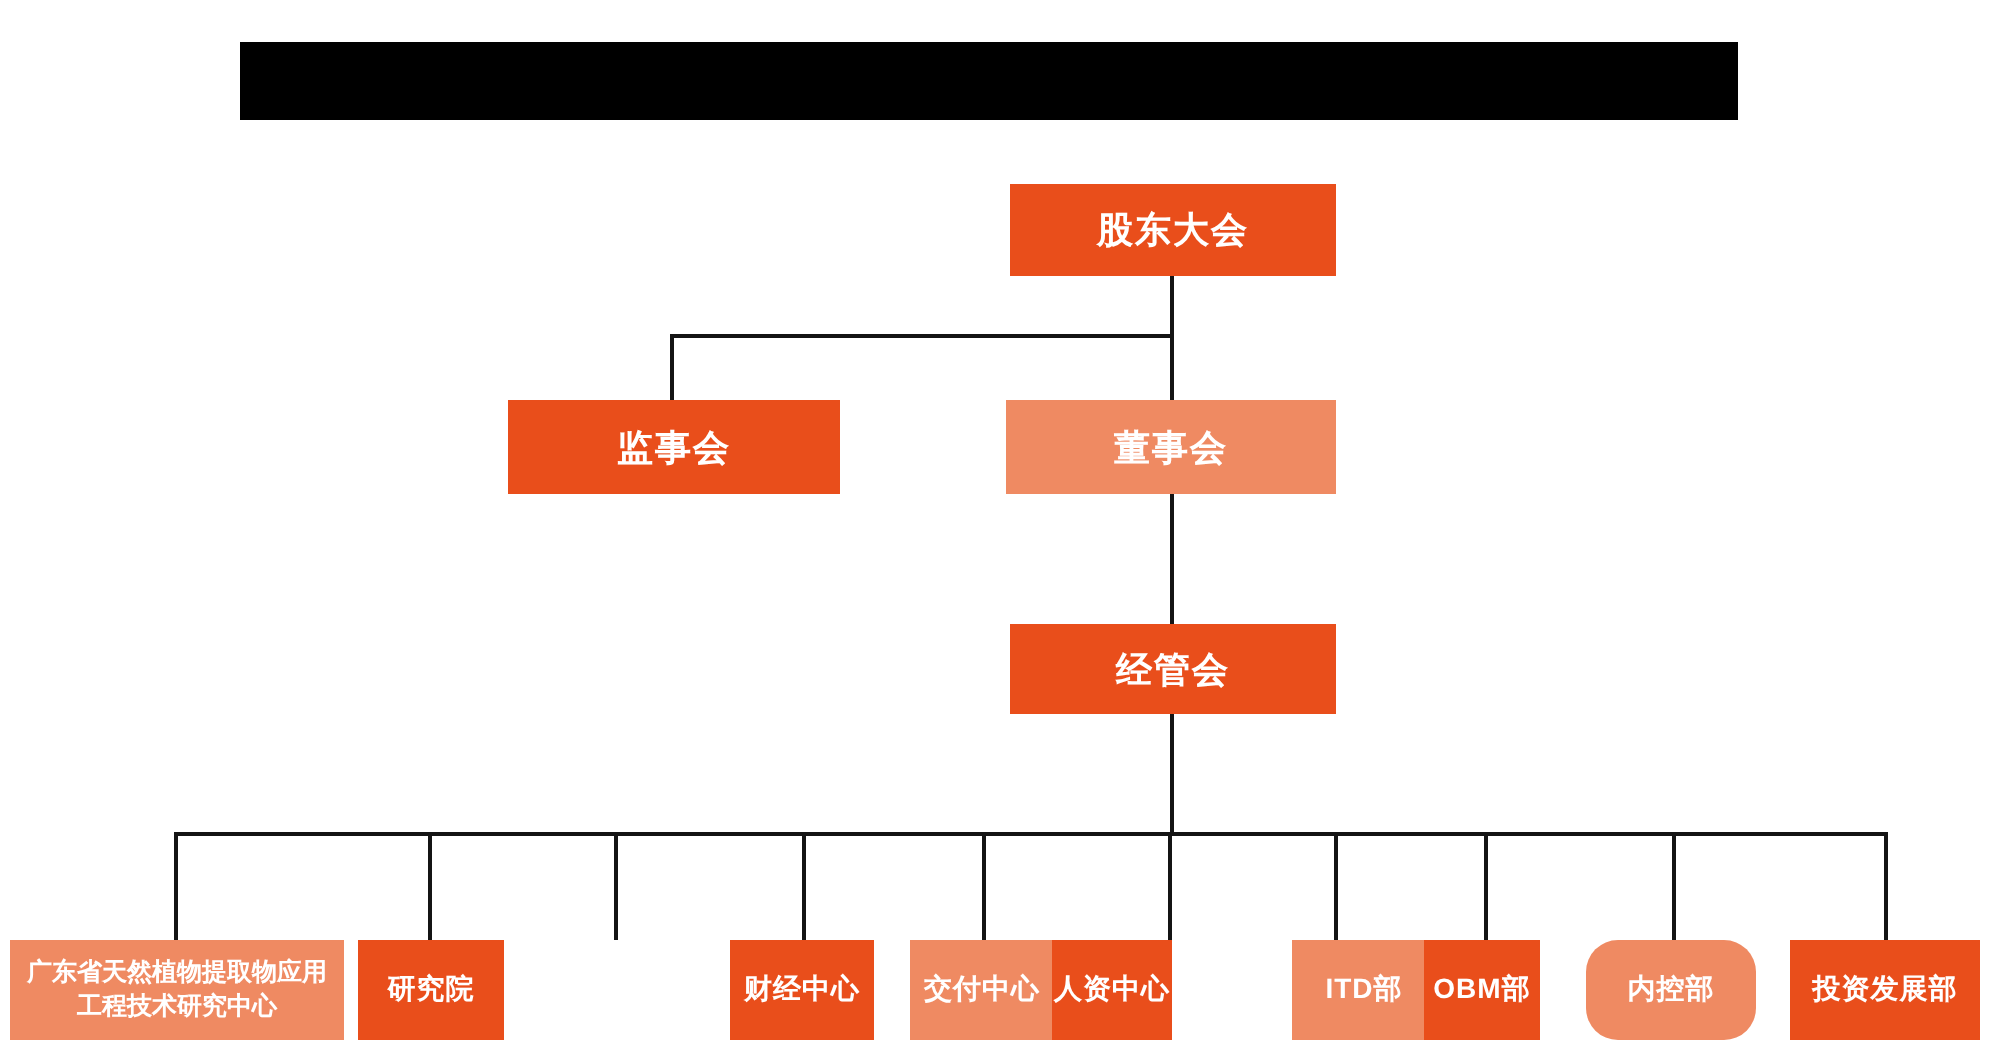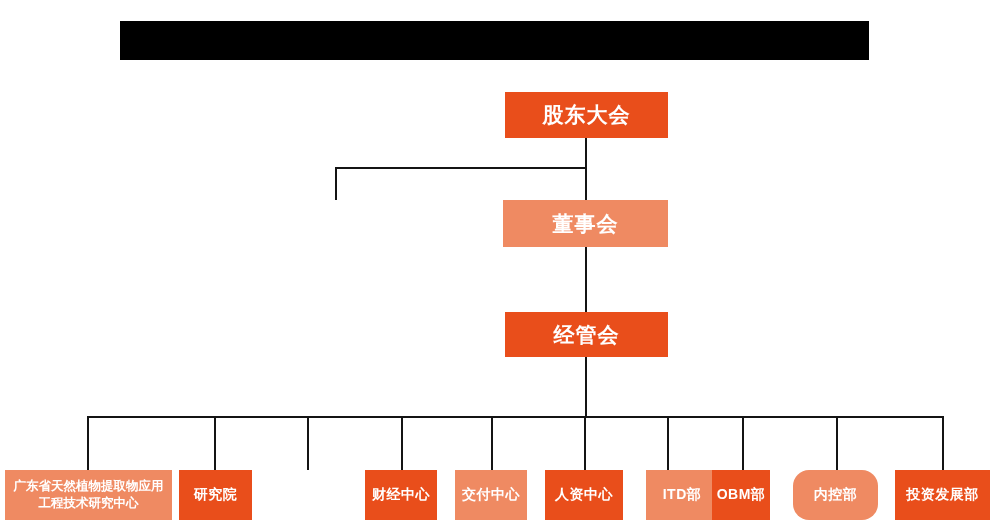--- a/index.html
+++ b/index.html
@@ -24,41 +24,41 @@
     background: var(--redaction, #000);
   }
   .node {
     position: absolute;
     display: flex;
     align-items: center;
     justify-content: center;
     text-align: center;
     color: #ffffff;
     font-weight: bold;
-    font-size: 21px;
+    font-size: 18px;
     letter-spacing: 1px;
     box-sizing: border-box;
   }
   .dark  { background: var(--dark,  #E94E1B); }
   .light { background: var(--light, #EF8A62); }
 
   
   #n-shareholders { left: 505px; top:  92px; width: 163px; height: 46px; }
   #n-supervisors  { left: 254px; top: 200px; width: 166px; height: 47px; }
   #n-directors    { left: 503px; top: 200px; width: 165px; height: 47px; }
   #n-management   { left: 505px; top: 312px; width: 163px; height: 45px; }
 
   
   .dept { top: 470px; height: 50px; font-size: 14px; letter-spacing: 0.5px; }
   #d-0 { left:   5px; width: 167px; font-size: 12.5px; line-height: 1.35; padding: 2px 4px; letter-spacing: 0; }
   #d-1 { left: 179px; width:  73px; }
   #d-2 { left: 268px; width:  80px; }
   #d-3 { left: 365px; width:  72px; }
   #d-4 { left: 455px; width:  72px; }
-  #d-5 { left: 545px; width:  78px; }
+  #d-5 { left: 526px; width:  60px; }
   #d-6 { left: 646px; width:  72px; }
   #d-7 { left: 712px; width:  58px; }
   #d-8 { left: 793px; width:  85px; border-radius: 16px; }
   #d-9 { left: 895px; width:  95px; }
 
   
   .line {
     position: absolute;
     background: var(--line, #141414);
   }
@@ -97,20 +97,21 @@
   <div class="line vline drop" id="dr-2"></div>
   <div class="line vline drop" id="dr-3"></div>
   <div class="line vline drop" id="dr-4"></div>
   <div class="line vline drop" id="dr-5"></div>
   <div class="line vline drop" id="dr-6"></div>
   <div class="line vline drop" id="dr-7"></div>
   <div class="line vline drop" id="dr-8"></div>
   <div class="line vline drop" id="dr-9"></div>
 
   <div class="node dark" id="n-shareholders">股东大会</div>
+  <div class="node dark" id="n-supervisors">监事会</div>
   <div class="node light" id="n-directors">董事会</div>
   <div class="node dark" id="n-management">经管会</div>
 
   <div class="node dept light" id="d-0">广东省天然植物提取物应用工程技术研究中心</div>
   <div class="node dept dark" id="d-1">研究院</div>
   <div class="node dept dark" id="d-3">财经中心</div>
   <div class="node dept light" id="d-4">交付中心</div>
   <div class="node dept dark" id="d-5">人资中心</div>
   <div class="node dept light" id="d-6">ITD部</div>
   <div class="node dept dark" id="d-7">OBM部</div>

